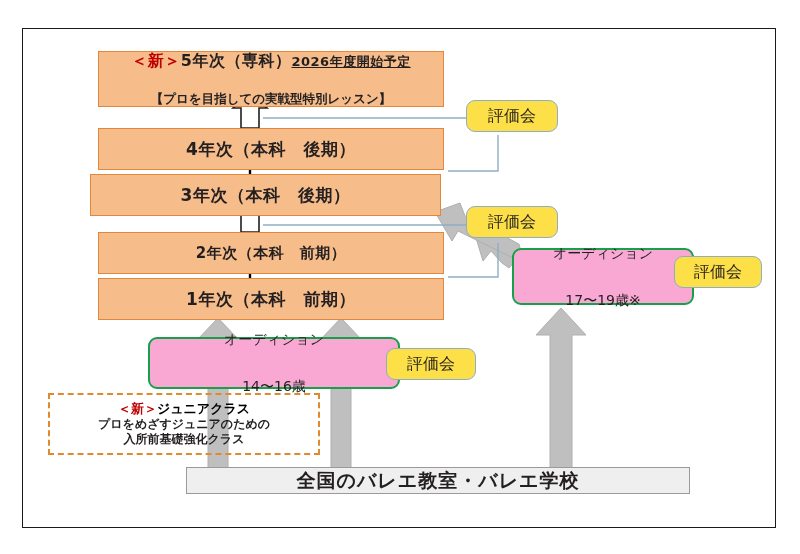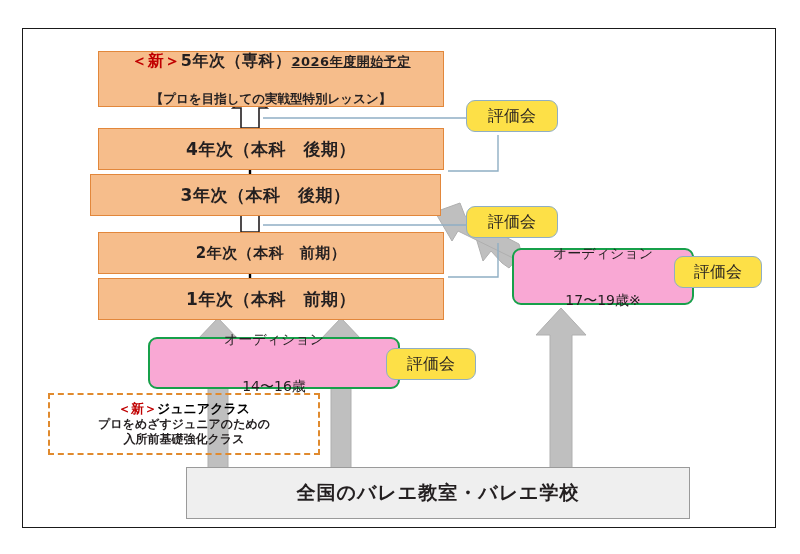--- a/index.html
+++ b/index.html
@@ -151,17 +151,17 @@
   </div>
 
   <div class="jbox" style="left:48px;top:393px;width:272px;height:62px;">
     <div class="jl1">
       <span class="newtag">＜新＞</span><span>ジュニアクラス</span>
     </div>
     <div class="jl2">プロをめざすジュニアのための</div>
     <div class="jl3">入所前基礎強化クラス</div>
   </div>
 
-  <div class="basebar" style="left:186px;top:467px;width:504px;height:52px;">
+  <div class="basebar" style="left:186px;top:467px;width:504px;height:27px;">
     <span>全国のバレエ教室・バレエ学校</span>
   </div>
 
 </div>
 
 </body></html>

